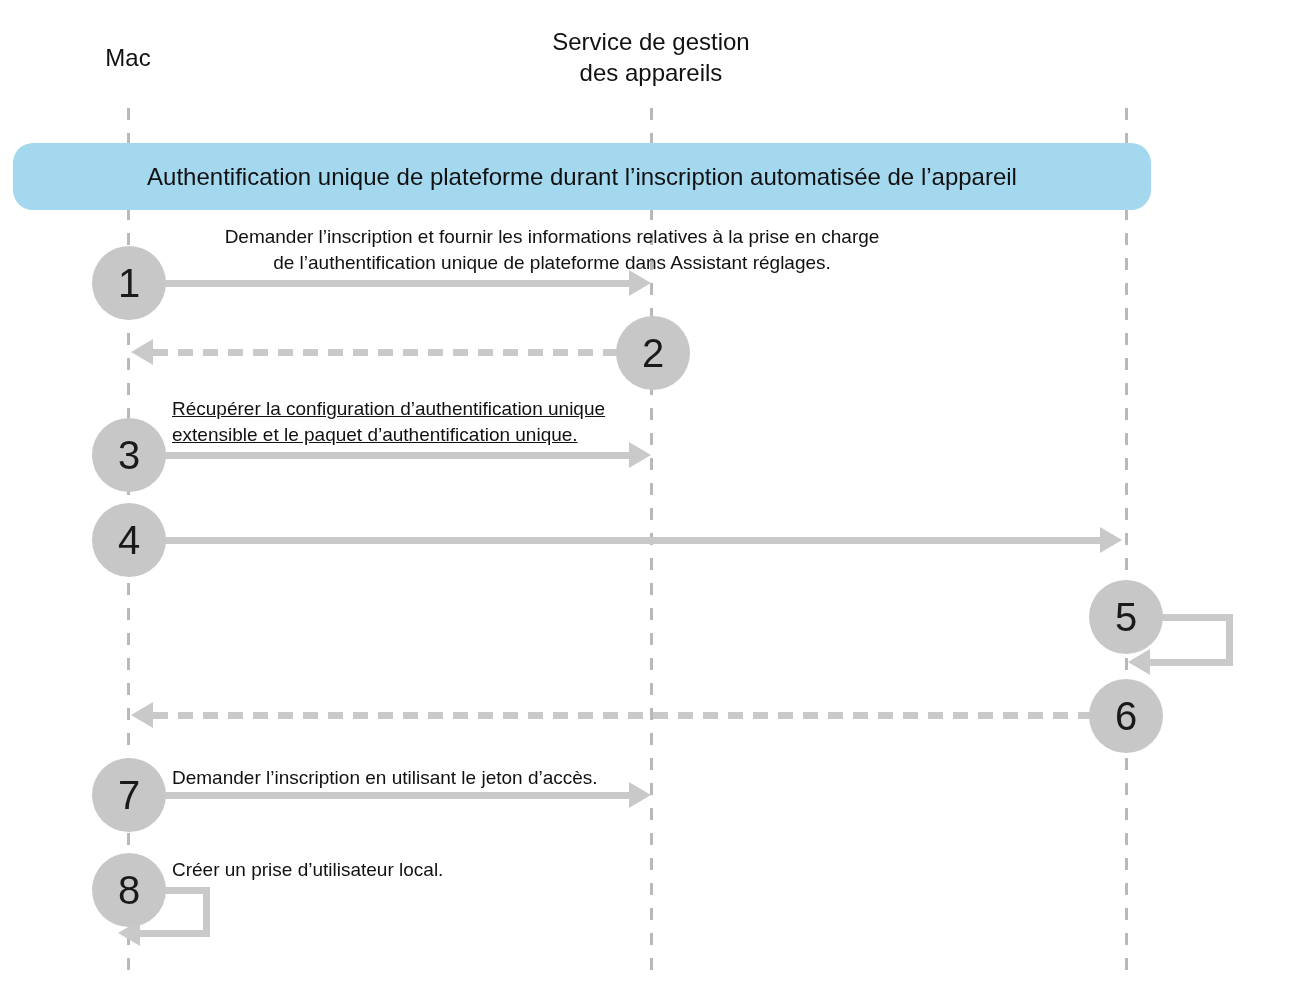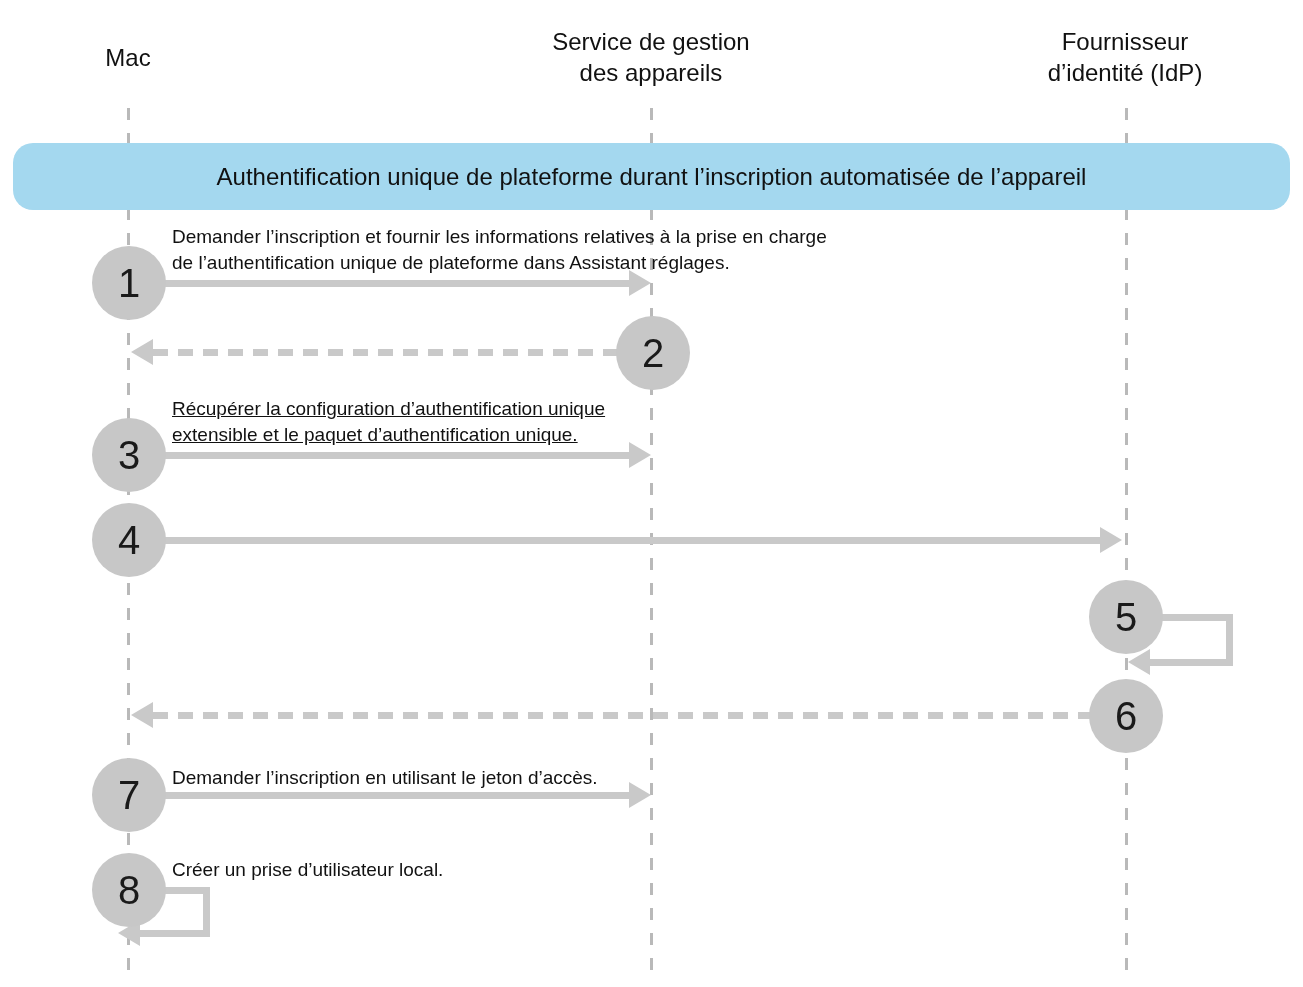--- a/index.html
+++ b/index.html
@@ -23,21 +23,21 @@
     position: absolute;
     font-size: 24px;
     line-height: 31px;
     text-align: center;
     white-space: pre-line;
     color: #111111;
   }
   .banner {
     position: absolute;
     left: 13px; top: 143px;
-    width: 1277px; height: 67px;
+    width: 1138px; height: 67px;
     background: #a4d8ef;
     border-radius: 20px;
     display: flex; align-items: center; justify-content: center;
   }
   .banner-text { font-size: 24px; color: #111111; }
   .step-circle {
     position: absolute;
     width: 74px; height: 74px;
     border-radius: 50%;
     background: #c7c7c7;
@@ -99,28 +99,26 @@
 
 <div class="canvas">
 
   <div class="lifeline" style="left:127px;"></div>
   <div class="lifeline" style="left:650px;"></div>
   <div class="lifeline" style="left:1125px;"></div>
 
   <div class="lane-label" style="left:28px; top:42px; width:200px;">Mac</div>
   <div class="lane-label" style="left:501px; top:26px; width:300px;">Service de gestion
 des appareils</div>
-  <div class="lane-label" style="left:975px; top:26px; width:300px;">Fournisseur
-d’identité (IdP)</div>
 
   <div class="banner">
     <span class="banner-text">Authentification unique de plateforme durant l’inscription automatisée de l’appareil</span>
   </div>
 
-  <div class="step-label" style="left:172px; top:224px; width:760px;">Demander l’inscription et fournir les informations relatives à la prise en charge
+  <div class="step-label" style="left:172px; top:224px; width:760px;text-align:center;">Demander l’inscription et fournir les informations relatives à la prise en charge
 de l’authentification unique de plateforme dans Assistant réglages.</div>
   <div class="arrow" style="left:146px; top:270px; width:505px;">
     <div class="shaft" style="left:0; right:18px;"></div>
     <div class="head-right"></div>
   </div>
   <div class="step-circle" style="left:92px; top:246px;">1</div>
 
   <div class="arrow" style="left:131px; top:339px; width:486px;">
     <div class="shaft-dashed" style="left:22px; right:0;"></div>
     <div class="head-left"></div>

